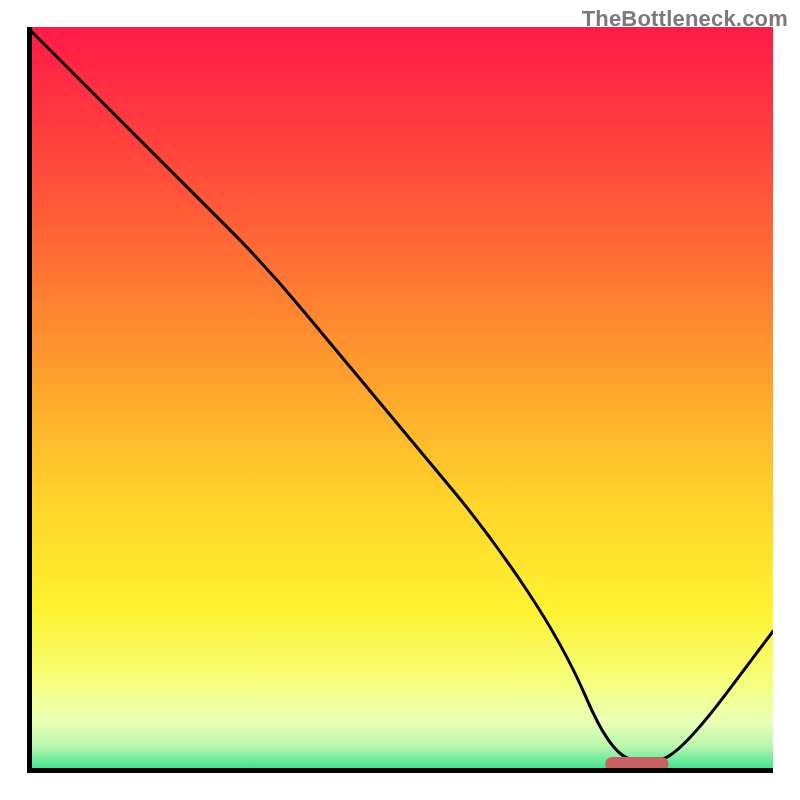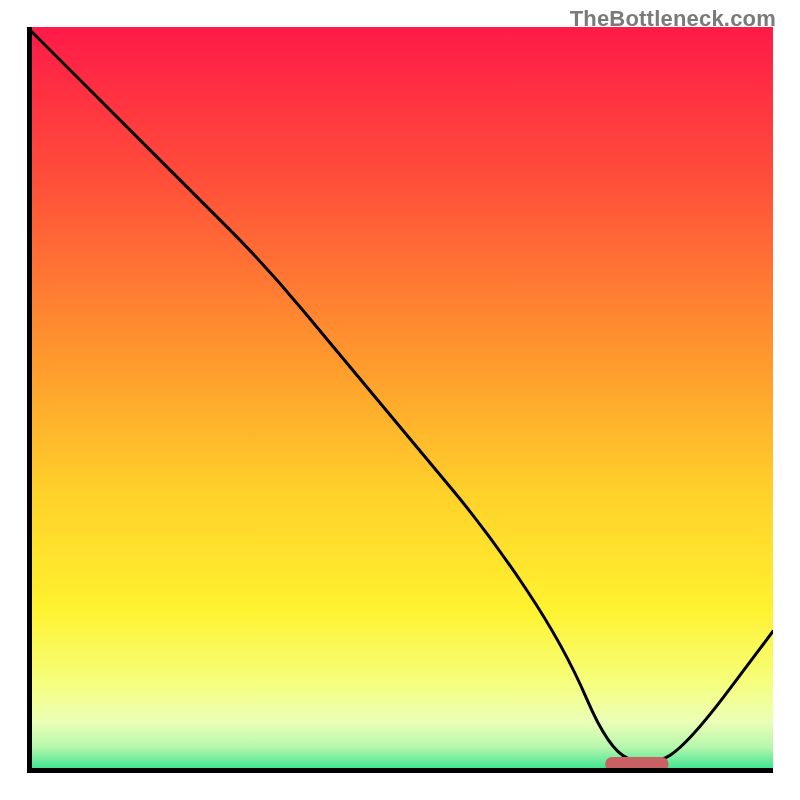--- a/index.html
+++ b/index.html
@@ -7,21 +7,21 @@
     padding: 0;
     width: 800px;
     height: 800px;
     background: #ffffff;
     font-family: Arial, Helvetica, sans-serif;
     overflow: hidden;
   }
   .branding {
     position: absolute;
     top: 6px;
-    right: 24px;
+    right: 12px;
     font-size: 22px;
     font-weight: 600;
     color: #7a7a7a;
     letter-spacing: 0.2px;
     user-select: none;
   }
   .chart-frame {
     position: absolute;
     left: 27px;
     top: 27px;

